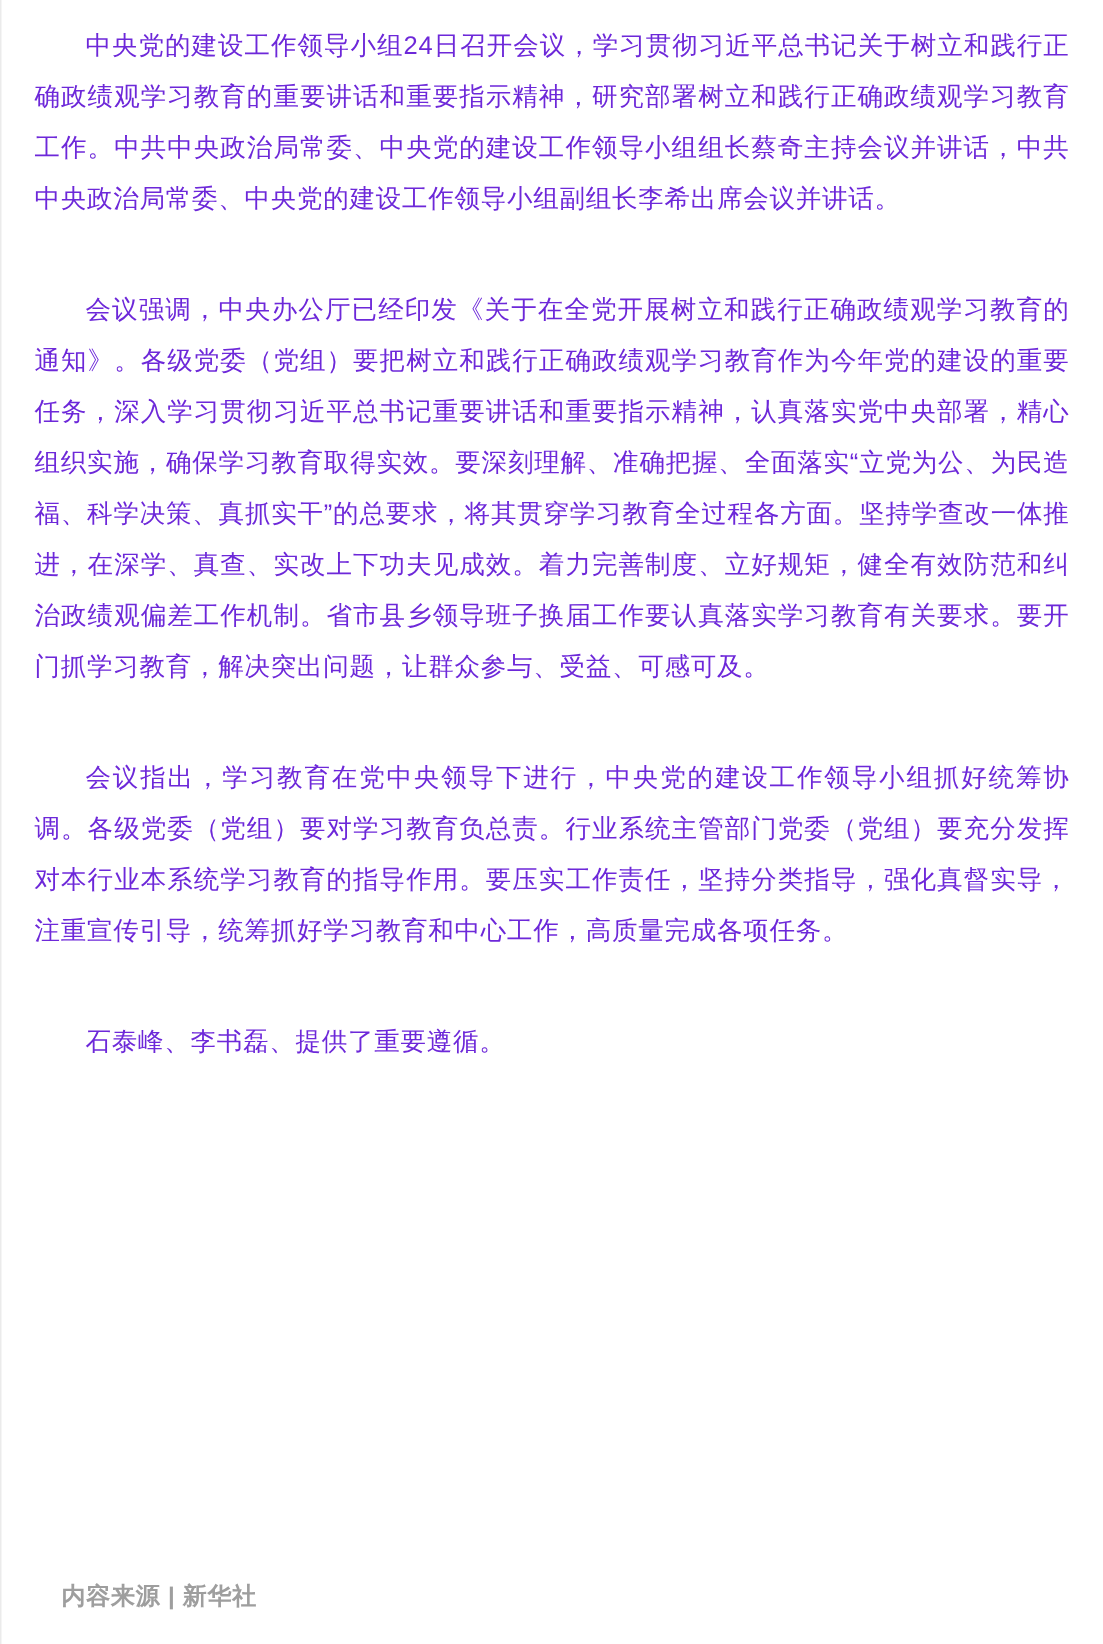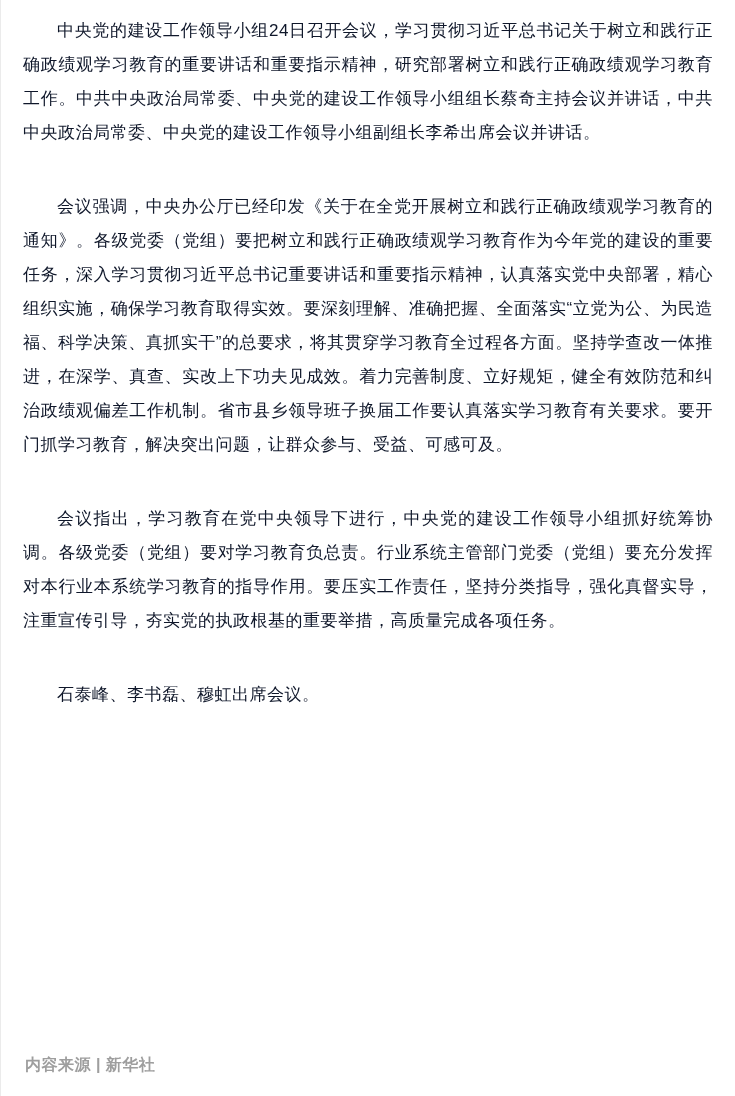--- a/index.html
+++ b/index.html
@@ -16,44 +16,44 @@
     border-left: 1px solid #ebebeb;
     padding: 14px 22px 0 22px;
     overflow: hidden;
     font-family: "Liberation Sans", "DejaVu Sans", sans-serif;
   }
   .article p {
     margin: 0 0 40px 0;
     font-size: 17px;
     line-height: 34px;
     letter-spacing: 0.5px;
-    color: #0f172a;
+    color: #6d28d9;
     text-align: justify;
     text-indent: 2em;
     font-weight: 400;
     word-break: break-all;
   }
   .article p.short {
     margin-bottom: 40px;
   }
   .source-footer {
     position: absolute;
-    left: 24px;
+    left: 40px;
     top: 1054px;
     font-size: 16px;
     line-height: 22px;
     letter-spacing: 0.5px;
     color: #9e9e9e;
     font-weight: 700;
   }
 </style>
 </head>
 <body>
 
 <div class="page">
   <div class="article">
     <p>中央党的建设工作领导小组24日召开会议，学习贯彻习近平总书记关于树立和践行正确政绩观学习教育的重要讲话和重要指示精神，研究部署树立和践行正确政绩观学习教育工作。中共中央政治局常委、中央党的建设工作领导小组组长蔡奇主持会议并讲话，中共中央政治局常委、中央党的建设工作领导小组副组长李希出席会议并讲话。</p>
     <p>会议强调，中央办公厅已经印发《关于在全党开展树立和践行正确政绩观学习教育的通知》。各级党委（党组）要把树立和践行正确政绩观学习教育作为今年党的建设的重要任务，深入学习贯彻习近平总书记重要讲话和重要指示精神，认真落实党中央部署，精心组织实施，确保学习教育取得实效。要深刻理解、准确把握、全面落实“立党为公、为民造福、科学决策、真抓实干”的总要求，将其贯穿学习教育全过程各方面。坚持学查改一体推进，在深学、真查、实改上下功夫见成效。着力完善制度、立好规矩，健全有效防范和纠治政绩观偏差工作机制。省市县乡领导班子换届工作要认真落实学习教育有关要求。要开门抓学习教育，解决突出问题，让群众参与、受益、可感可及。</p>
-    <p>会议指出，学习教育在党中央领导下进行，中央党的建设工作领导小组抓好统筹协调。各级党委（党组）要对学习教育负总责。行业系统主管部门党委（党组）要充分发挥对本行业本系统学习教育的指导作用。要压实工作责任，坚持分类指导，强化真督实导，注重宣传引导，夯实党的执政根基的重要举措，高质量完成各项任务。</p>
-    <p class="short">石泰峰、李书磊、穆虹出席会议。</p>
+    <p>会议指出，学习教育在党中央领导下进行，中央党的建设工作领导小组抓好统筹协调。各级党委（党组）要对学习教育负总责。行业系统主管部门党委（党组）要充分发挥对本行业本系统学习教育的指导作用。要压实工作责任，坚持分类指导，强化真督实导，注重宣传引导，统筹抓好学习教育和中心工作，高质量完成各项任务。</p>
+    <p class="short">石泰峰、李书磊、提供了重要遵循。</p>
   </div>
   <div class="source-footer">内容来源 | 新华社</div>
 </div>
 
 </body></html>

